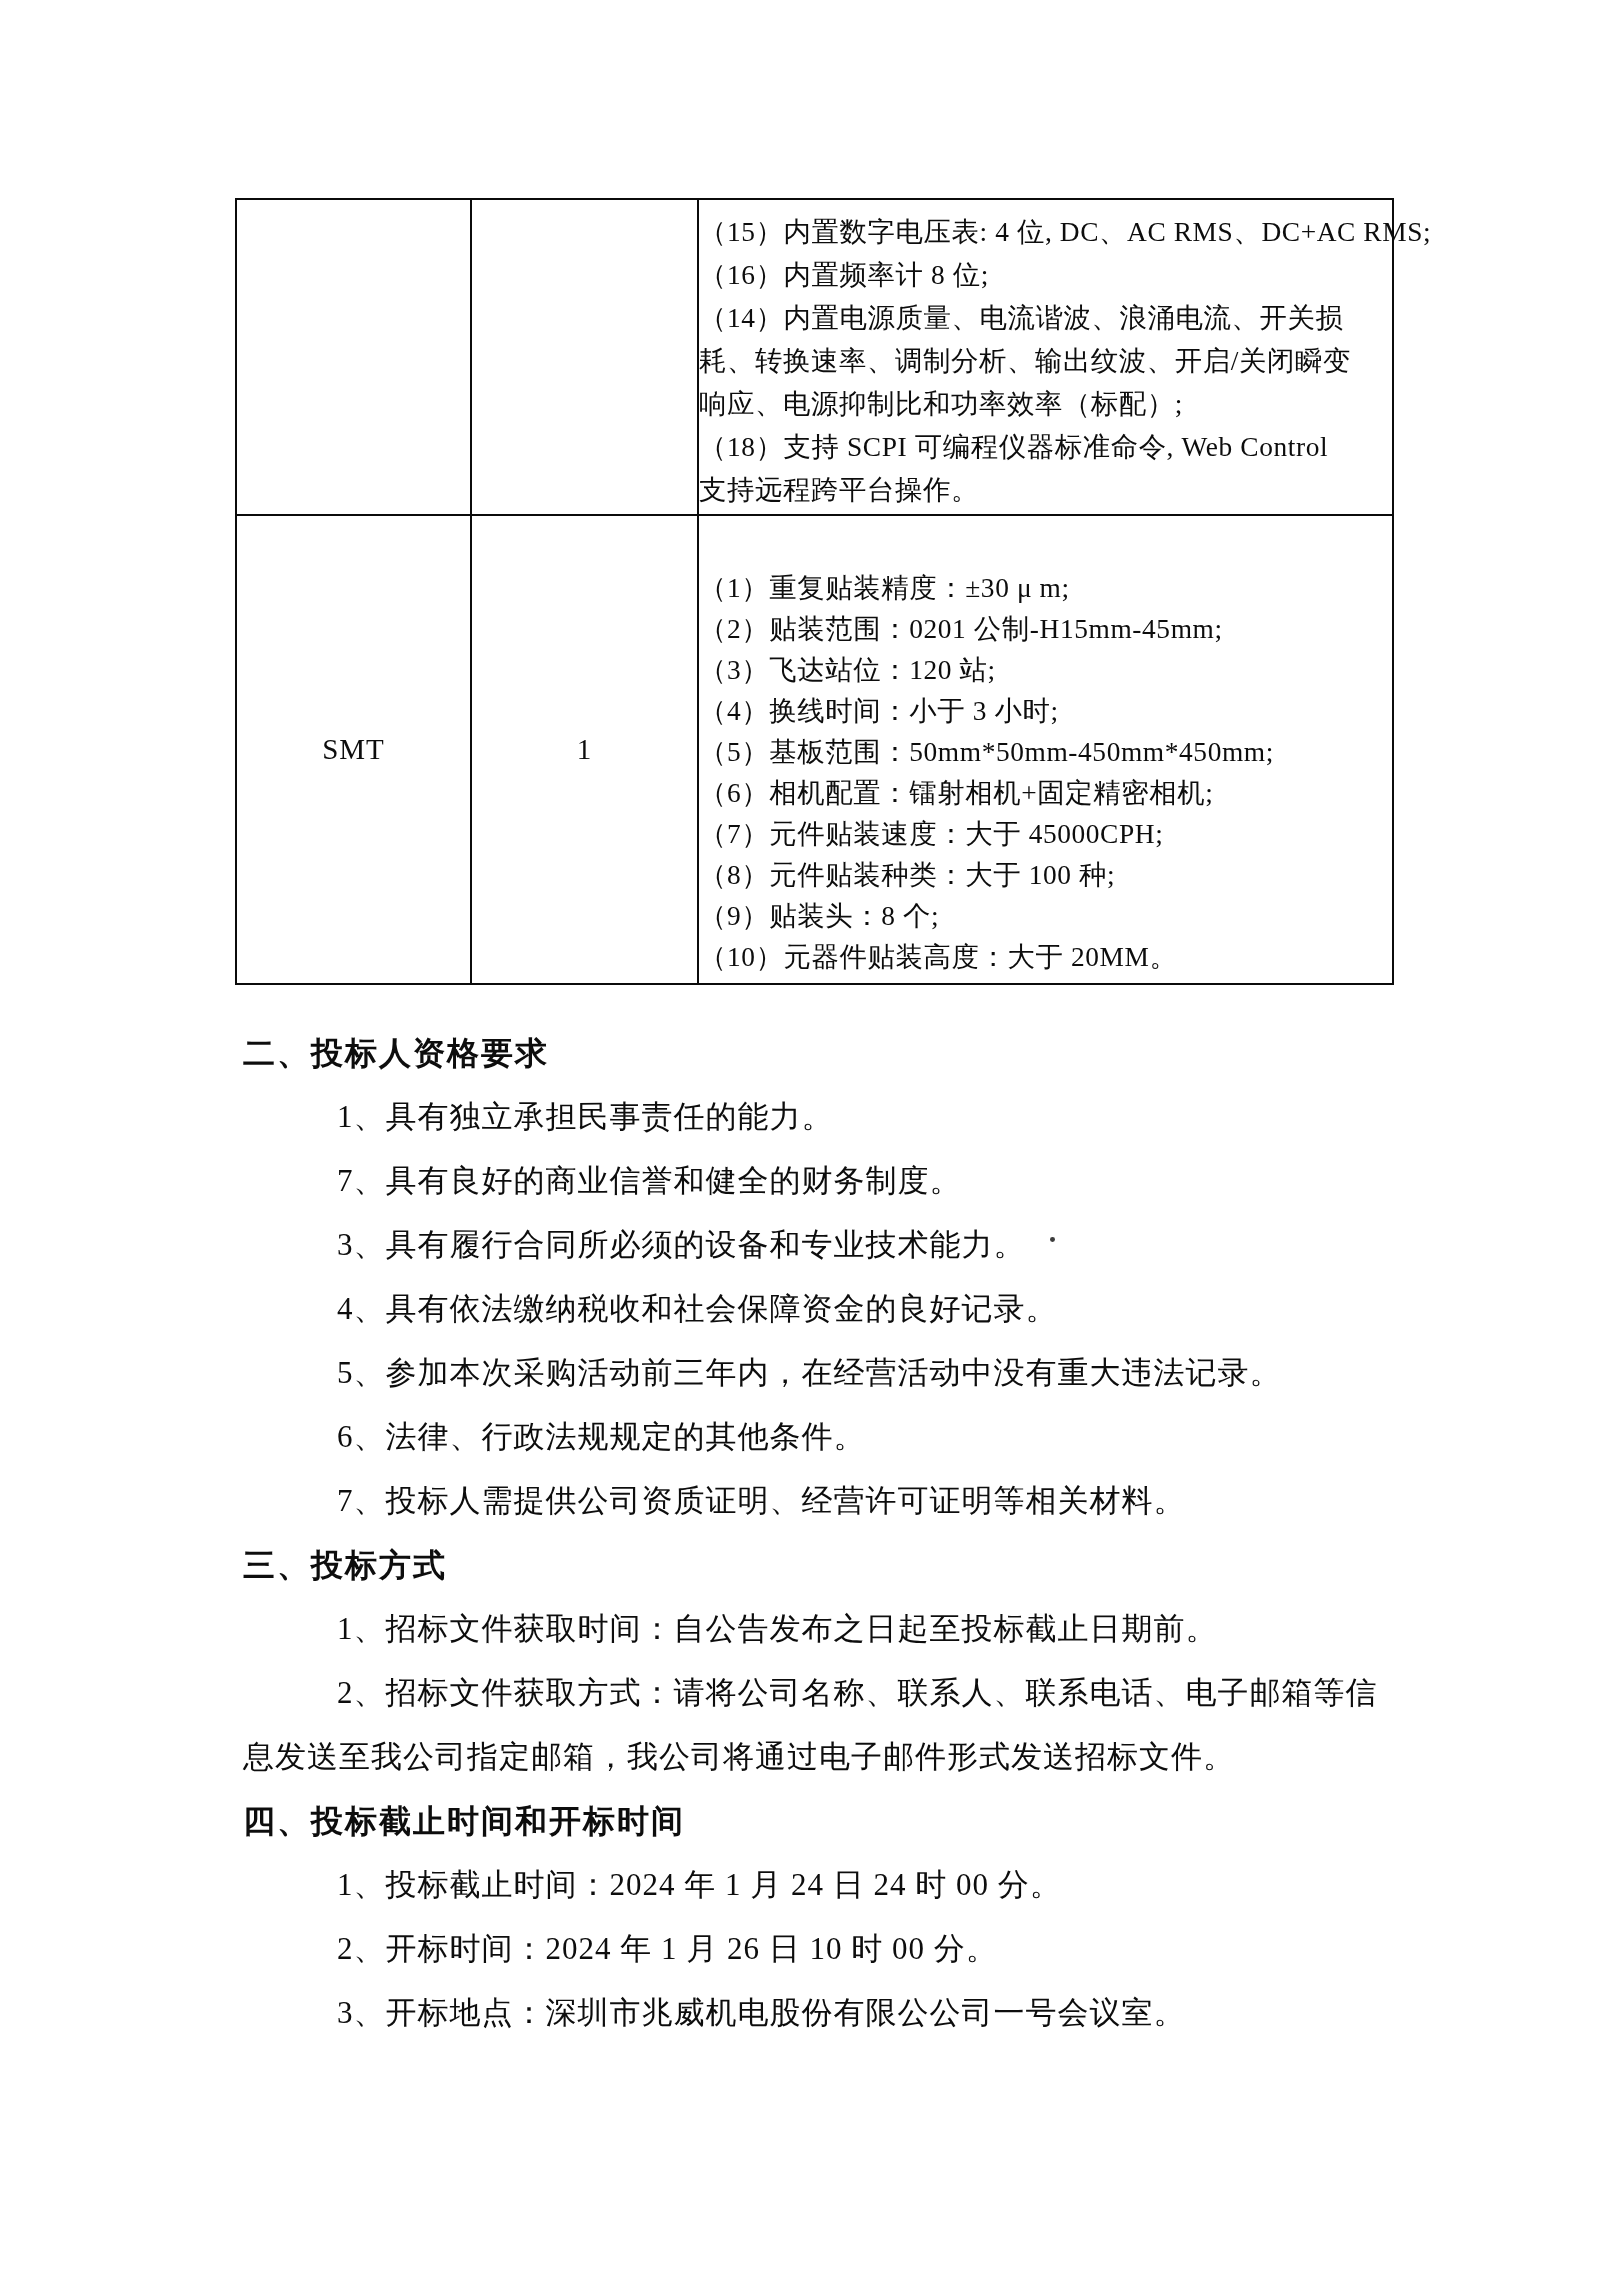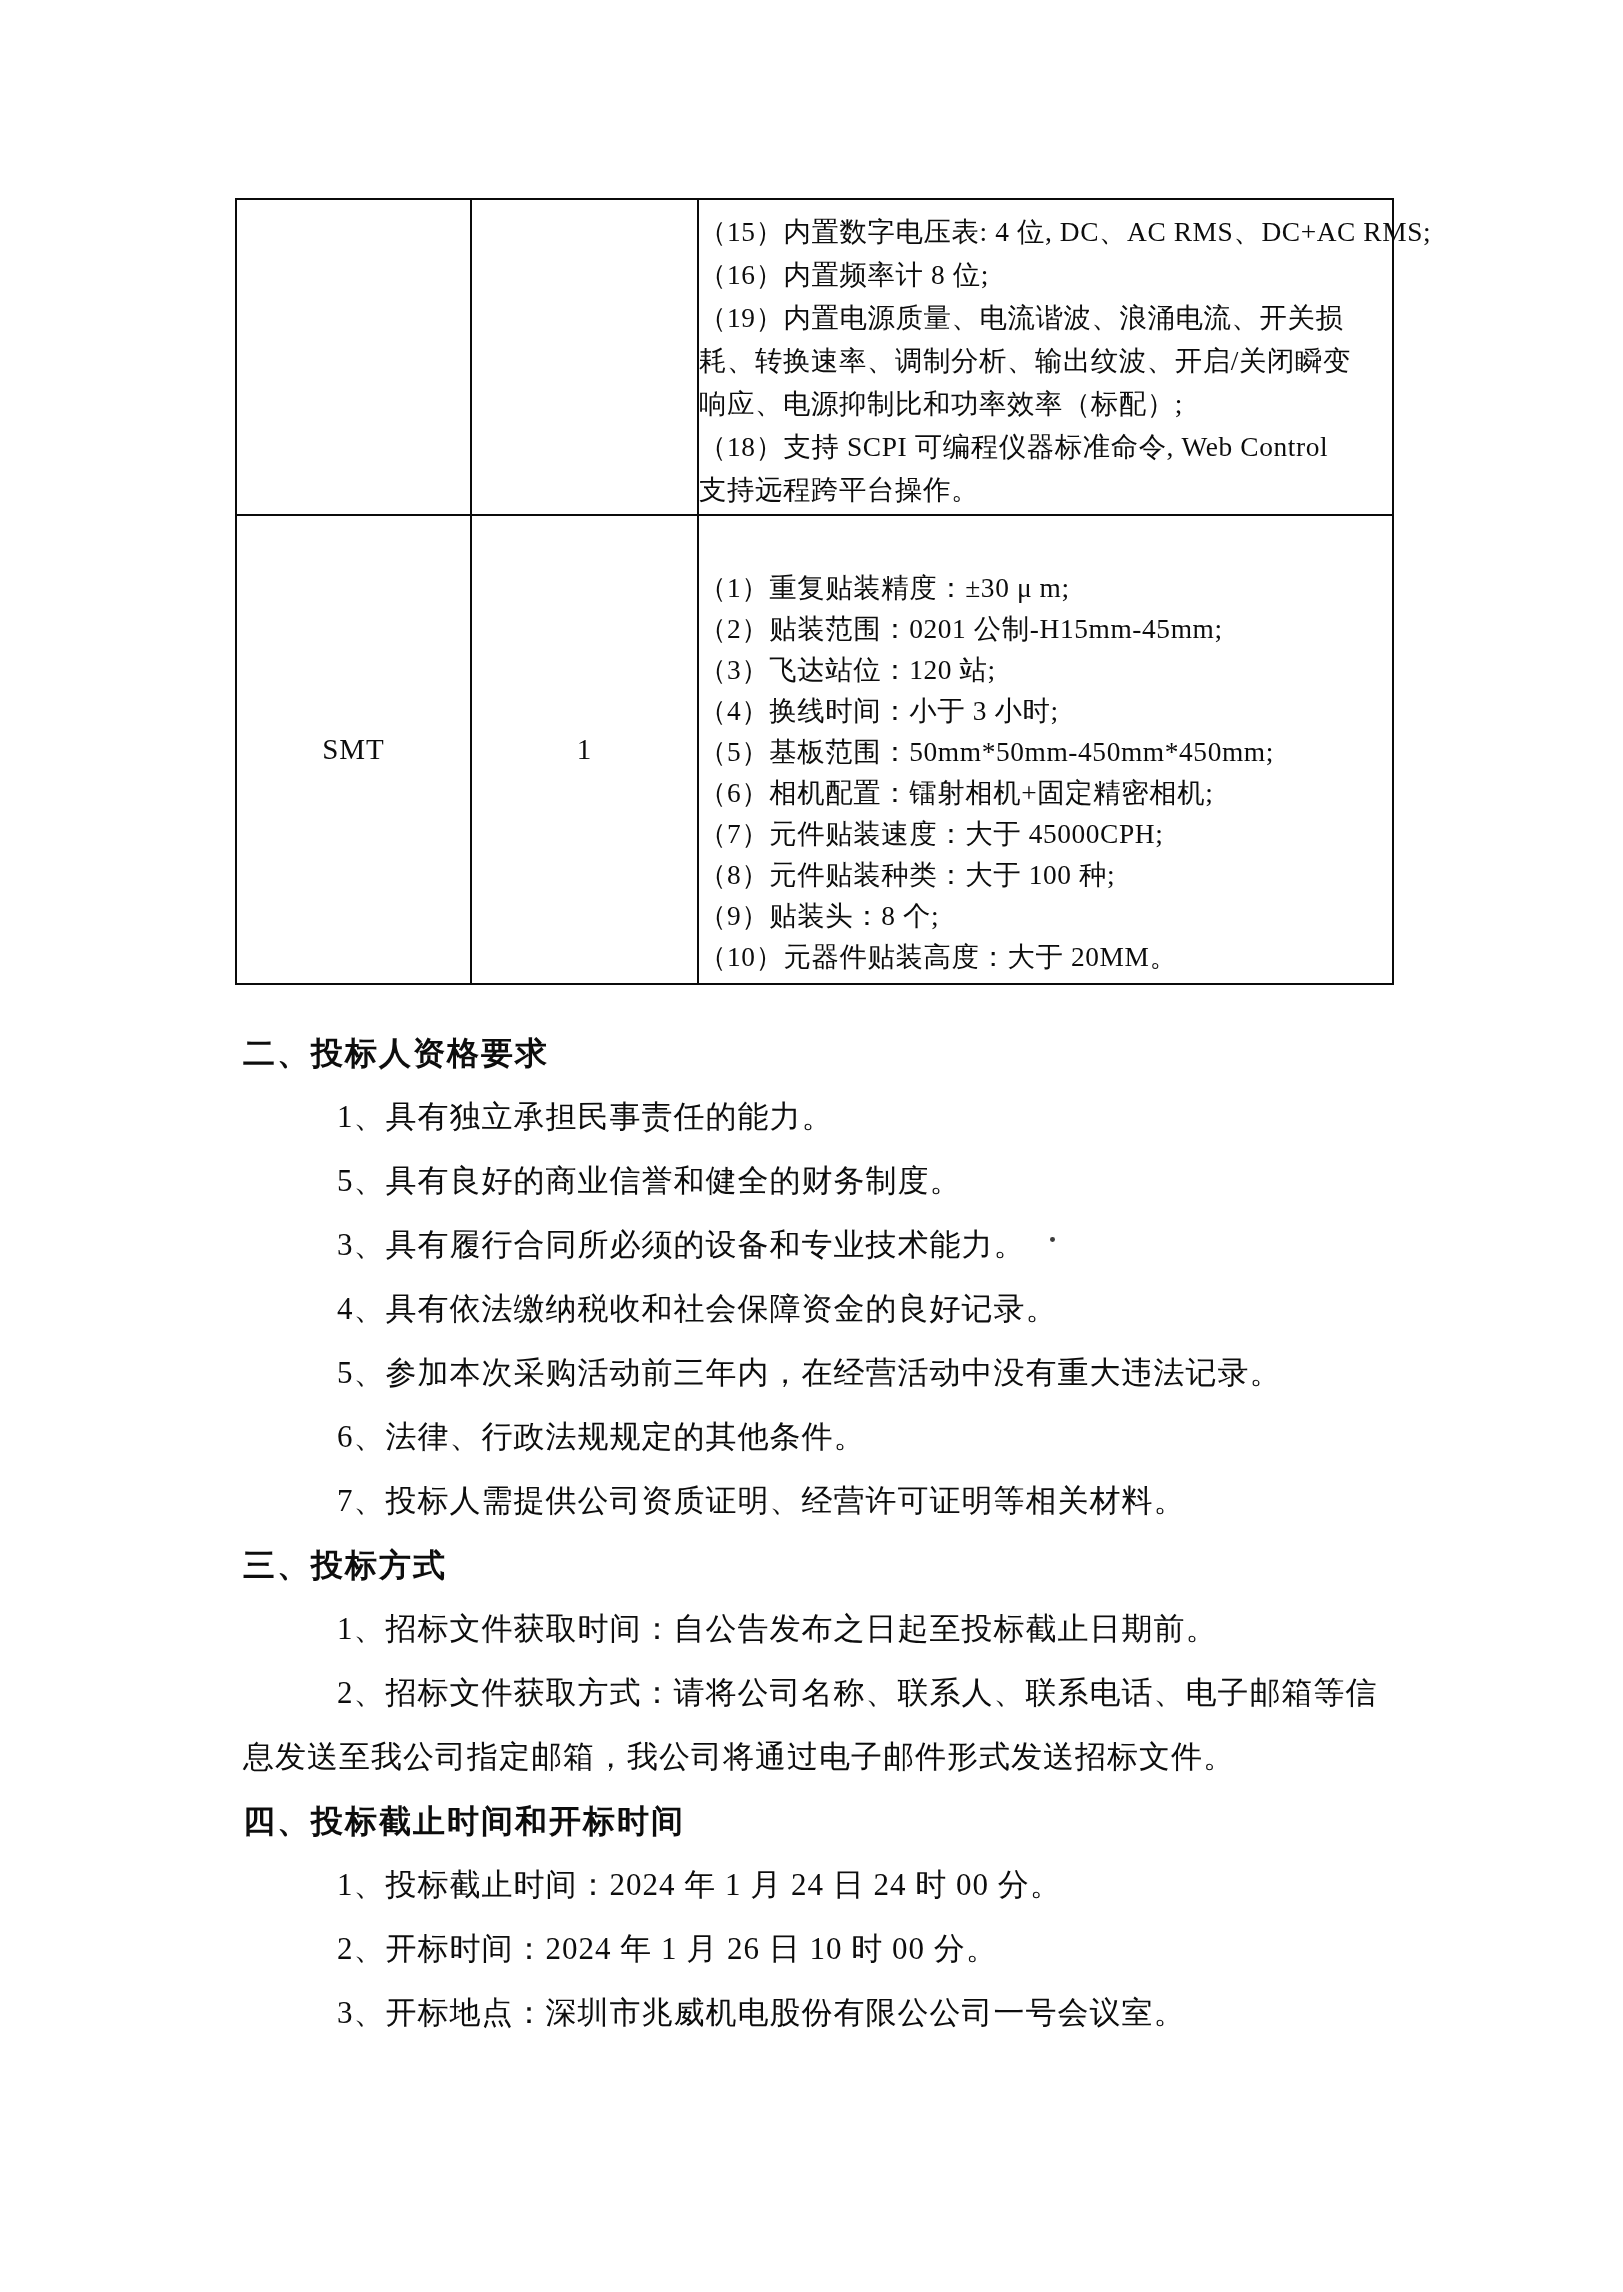--- a/index.html
+++ b/index.html
@@ -99,21 +99,21 @@
       <col style="width:695px">
     </colgroup>
     <tbody>
       <tr class="row-cont">
         <td class="cell-device"></td>
         <td class="cell-qty"></td>
         <td class="cell-specs">
           <div>
               <div class="spec-line">（15）内置数字电压表: 4 位, DC、AC RMS、DC+AC RMS;</div>
               <div class="spec-line">（16）内置频率计 8 位;</div>
-              <div class="spec-line">（19）内置电源质量、电流谐波、浪涌电流、开关损</div>
+              <div class="spec-line">（14）内置电源质量、电流谐波、浪涌电流、开关损</div>
               <div class="spec-line">耗、转换速率、调制分析、输出纹波、开启/关闭瞬变</div>
               <div class="spec-line">响应、电源抑制比和功率效率（标配）;</div>
               <div class="spec-line">（18）支持 SCPI 可编程仪器标准命令, Web Control</div>
               <div class="spec-line">支持远程跨平台操作。</div>
             </div>
         </td>
       </tr>
       <tr class="row-smt">
         <td class="cell-device">SMT</td>
         <td class="cell-qty">1</td>
@@ -131,21 +131,21 @@
               <div class="spec-line">（10）元器件贴装高度：大于 20MM。</div>
             </div>
         </td>
       </tr>
     </tbody>
   </table>
 
   <div class="body-text">
       <div class="line heading">二、投标人资格要求</div>
       <div class="line item">1、具有独立承担民事责任的能力。</div>
-      <div class="line item">5、具有良好的商业信誉和健全的财务制度。</div>
+      <div class="line item">7、具有良好的商业信誉和健全的财务制度。</div>
       <div class="line item">3、具有履行合同所必须的设备和专业技术能力。</div>
       <div class="line item">4、具有依法缴纳税收和社会保障资金的良好记录。</div>
       <div class="line item">5、参加本次采购活动前三年内，在经营活动中没有重大违法记录。</div>
       <div class="line item">6、法律、行政法规规定的其他条件。</div>
       <div class="line item">7、投标人需提供公司资质证明、经营许可证明等相关材料。</div>
       <div class="line heading">三、投标方式</div>
       <div class="line item">1、招标文件获取时间：自公告发布之日起至投标截止日期前。</div>
       <div class="line item">2、招标文件获取方式：请将公司名称、联系人、联系电话、电子邮箱等信</div>
       <div class="line cont">息发送至我公司指定邮箱，我公司将通过电子邮件形式发送招标文件。</div>
       <div class="line heading">四、投标截止时间和开标时间</div>

